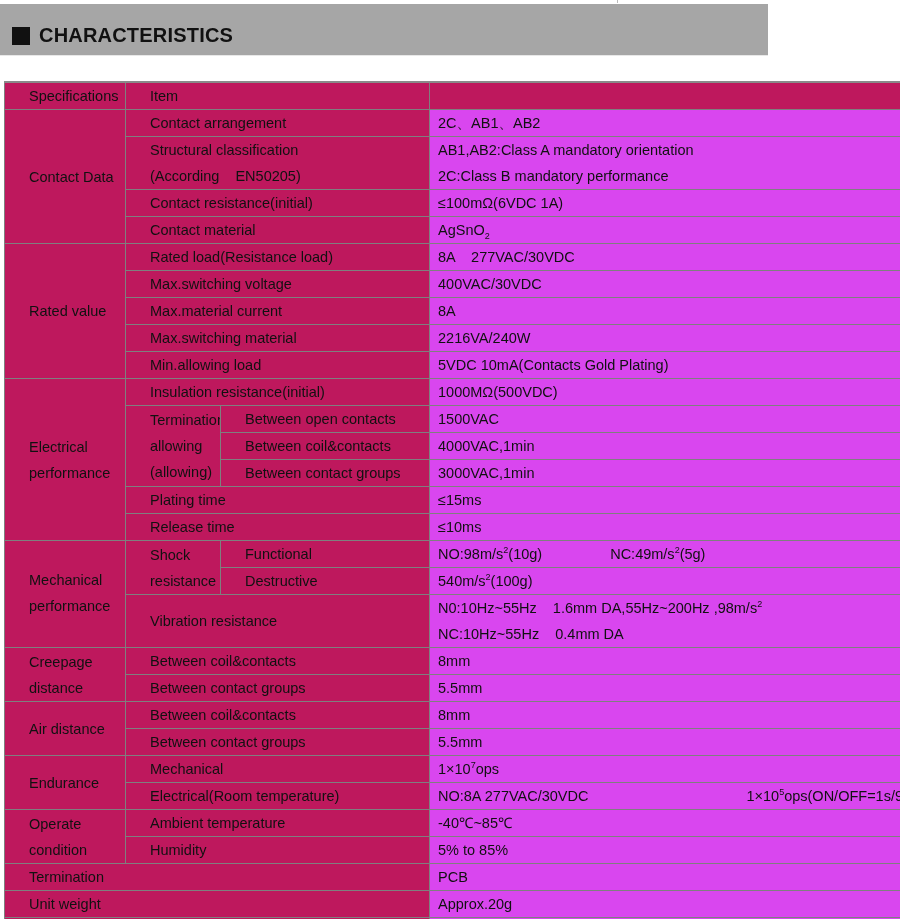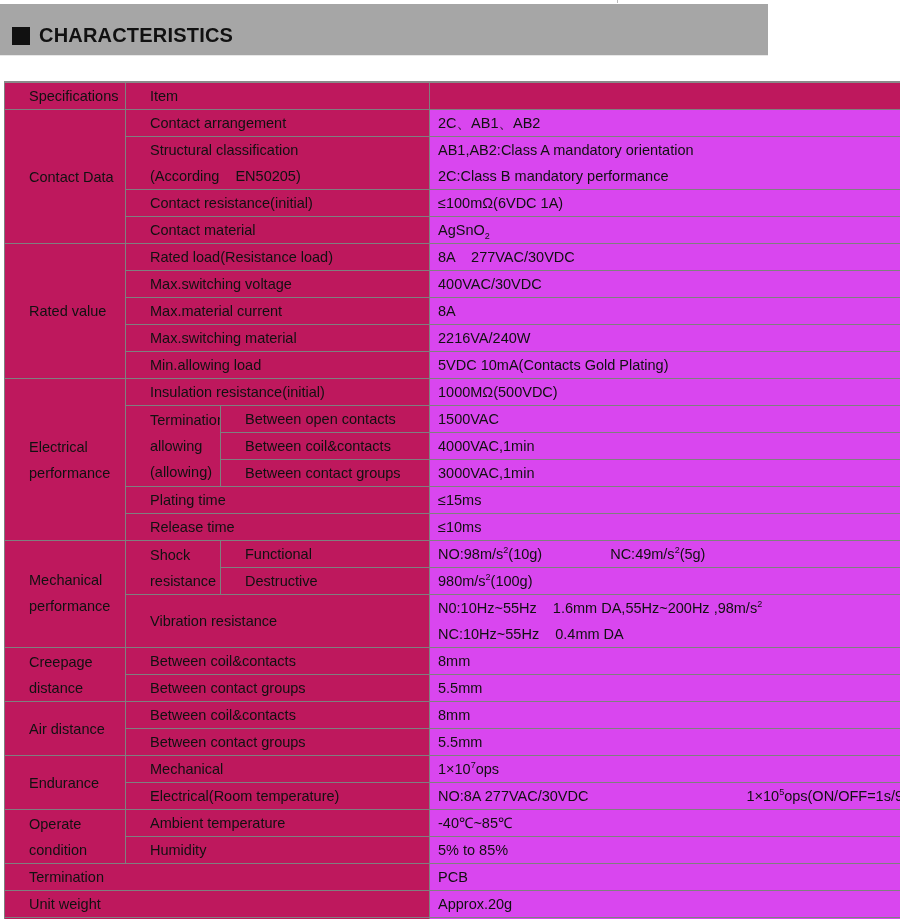--- a/index.html
+++ b/index.html
@@ -134,21 +134,21 @@
     </td>
     <td class="grey multi" rowspan="2">
       <div>Shock</div>
       <div>resistance</div>
     </td>
     <td class="grey">Functional</td>
     <td class="val"><span>NO:98m/s</span><sup>2</sup><span>(10g)</span><span class="gap"></span><span>NC:49m/s</span><sup>2</sup><span>(5g)</span></td>
   </tr>
   <tr>
     <td class="grey">Destructive</td>
-    <td class="val"><span>980m/s</span><sup>2</sup><span>(100g)</span></td>
+    <td class="val"><span>540m/s</span><sup>2</sup><span>(100g)</span></td>
   </tr>
   <tr>
     <td class="grey" colspan="2" rowspan="2">Vibration resistance</td>
     <td class="val" style="border-bottom:none;white-space:pre"><span>N0:10Hz~55Hz    1.6mm DA,55Hz~200Hz ,98m/s</span><sup>2</sup></td>
   </tr>
   <tr>
     <td class="val" style="border-top:none;white-space:pre">NC:10Hz~55Hz    0.4mm DA</td>
   </tr>
 
   <tr>

